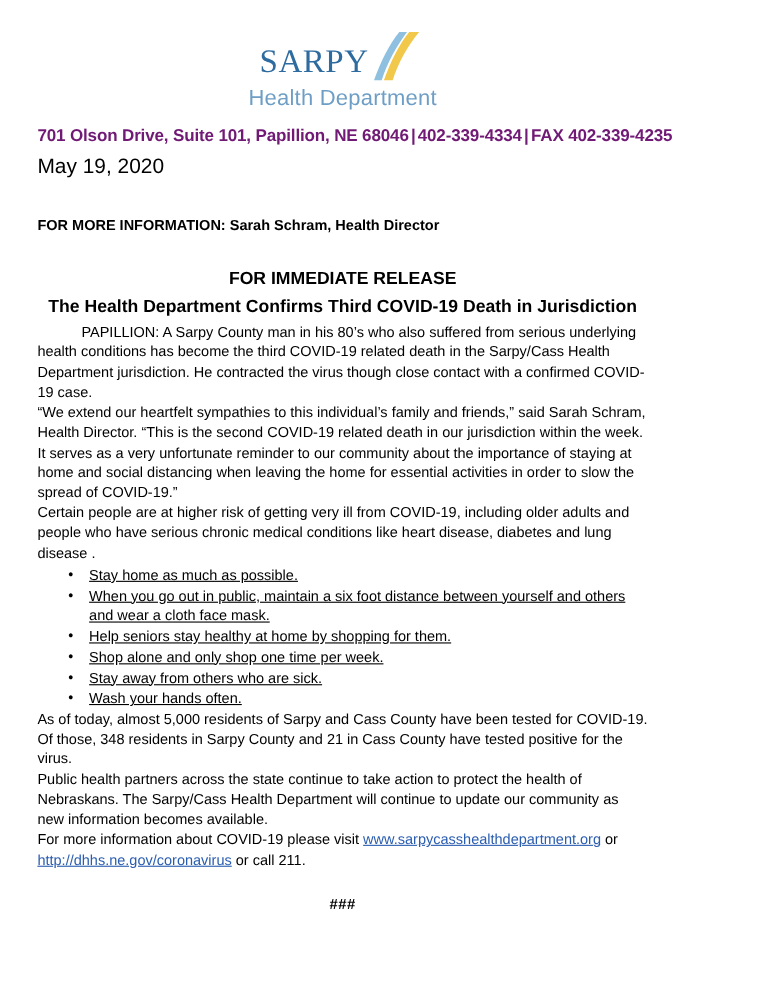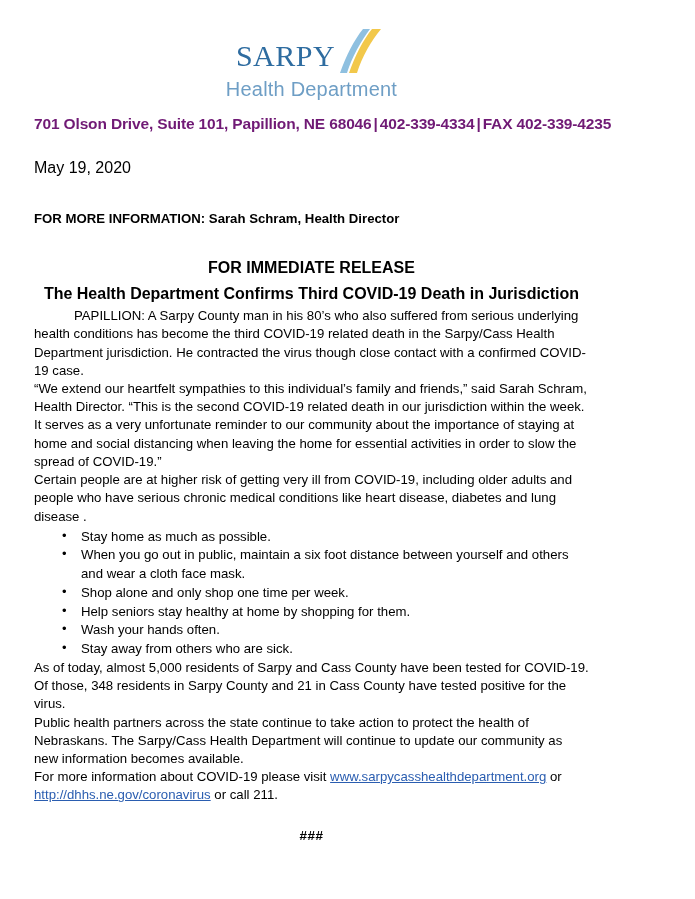--- a/index.html
+++ b/index.html
@@ -73,22 +73,22 @@
     padding: 0 2px;
   }
 
   
   .body-wrap {
     padding: 0 34px 0 34px;
     font-size: 13.2px;
     line-height: 1.38;
   }
   .date-line {
-    margin-top: 24px;
-    font-size: 16px;
+    margin-top: 6px;
+    font-size: 19px;
   }
   .contact-block {
     margin-top: 30px;
     font-weight: bold;
     font-size: 13.2px;
     line-height: 1.55;
   }
   .contact-email {
     text-decoration: underline;
     color: #000000;
@@ -119,20 +119,21 @@
   ul.bullets {
     margin: 2px 0 0 0;
     padding: 0 0 0 28px;
     list-style: none;
   }
   ul.bullets li {
     position: relative;
     padding-left: 19px;
     margin: 0;
     line-height: 1.42;
+    text-decoration: underline;
   }
   ul.bullets li::before {
     content: "\2022";
     position: absolute;
     left: 0;
     top: -1px;
     font-size: 13px;
   }
   a.weblink {
     color: #2a5db0;
@@ -185,24 +186,24 @@
 
     <p class="para para-gap"><span class="lead-label">PAPILLION:</span><span> A Sarpy County man in his 80’s who also suffered from serious underlying health conditions has become the third COVID-19 related death in the Sarpy/Cass Health Department jurisdiction. He contracted the virus though close contact with a confirmed COVID-19 case.</span></p>
 
     <p class="para para-gap">“We extend our heartfelt sympathies to this individual’s family and friends,” said Sarah Schram, Health Director. “This is the second COVID-19 related death in our jurisdiction within the week.  It serves as a very unfortunate reminder to our community about the importance of staying at home and social distancing when leaving the home for essential activities in order to slow the spread of COVID-19.”</p>
 
     <p class="para para-gap">Certain people are at higher risk of getting very ill from COVID-19, including older adults and people who have serious chronic medical conditions like heart disease, diabetes and lung disease .</p>
 
     <ul class="bullets">
       <li>Stay home as much as possible.</li>
       <li>When you go out in public, maintain a six foot distance between yourself and others and wear a cloth face mask.</li>
+      <li>Help seniors stay healthy at home by shopping for them.</li>
       <li>Shop alone and only shop one time per week.</li>
-      <li>Help seniors stay healthy at home by shopping for them.</li>
+      <li>Stay away from others who are sick.</li>
       <li>Wash your hands often.</li>
-      <li>Stay away from others who are sick.</li>
     </ul>
 
     <p class="para para-gap">As of today, almost 5,000 residents of Sarpy and Cass County have been tested for COVID-19.  Of those, 348 residents in Sarpy County and 21 in Cass County have tested positive for the virus.</p>
 
     <p class="para para-gap">Public health partners across the state continue to take action to protect the health of Nebraskans. The Sarpy/Cass Health Department will continue to update our community as new information becomes available.</p>
 
     <p class="para para-gap"><span>For more information about COVID-19 please visit </span><a class="weblink" href="#">www.sarpycasshealthdepartment.org</a><span> or </span><a class="weblink" href="#">http://dhhs.ne.gov/coronavirus</a><span> or call 211.</span></p>
 
     <div class="closing">###</div>
   </div>

